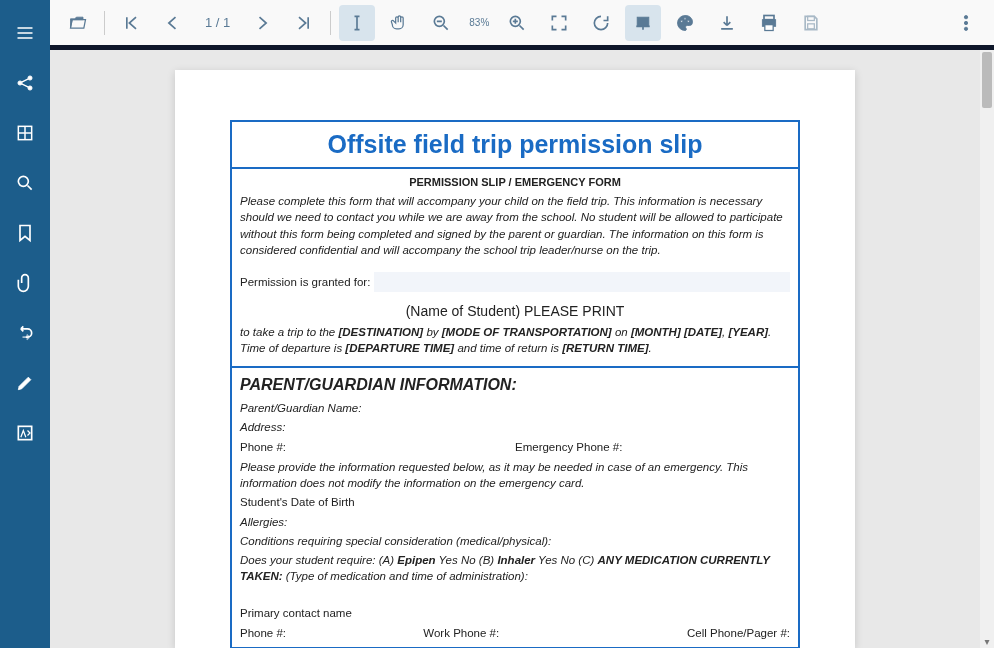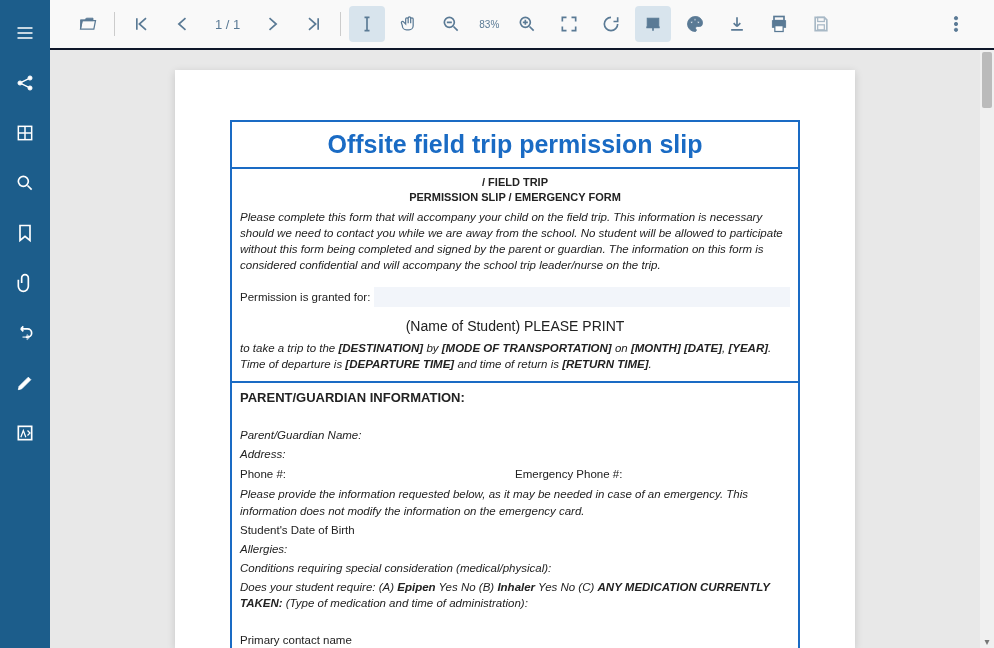--- a/index.html
+++ b/index.html
@@ -30,24 +30,24 @@
     }
     .sidebar-item svg { width: 20px; height: 20px; fill: white; stroke: white; }
     .main {
       flex: 1;
       display: flex;
       flex-direction: column;
     }
     .toolbar {
       height: 50px;
       background: #f9f9f9;
-      border-bottom: 2px solid #0f172a;
+      border-bottom: 5px solid #0f172a;
       display: flex;
       align-items: center;
-      padding: 0 20px;
+      padding: 0 10px;
       gap: 6px;
     }
     .tool-btn {
       width: 36px;
       height: 36px;
       display: flex;
       align-items: center;
       justify-content: center;
       cursor: pointer;
       color: #5a7a95;
@@ -134,21 +134,21 @@
     .para { margin: 3px 0; font-style: italic; }
     .perm-row { margin: 14px 0 2px; display: flex; align-items: center; gap: 4px; }
     .perm-input {
       flex: 1;
       height: 20px;
       background: #f2f5fa;
       border: none;
     }
     .hint { text-align: center; font-size: 14px; margin-top: 10px; }
     .bold { font-weight: bold; }
-    .section-head { font-weight: bold; font-size: 13px; margin-bottom: 20px; }
+    .section-head { font-weight: bold; font-size: 16px; margin-bottom: 4px; font-style: italic; }
     .field-row { display: flex; margin: 4px 0; }
     .field-row > span:first-child { flex: 1; }
     .field-row .col2 { flex: 1; }
     .three-col { display: flex; }
     .three-col > span { flex: 1; }
   </style>
 </head>
 <body>
 
 <div class="sidebar">
@@ -315,21 +315,20 @@
   <div class="viewer">
     <div class="scrollbar-track">
       <div class="scrollbar-thumb"></div>
       <div class="scrollbar-down">▾</div>
     </div>
     <div class="page">
       <div class="doc-border">
         <div class="doc-title">Offsite field trip permission slip</div>
         <div class="doc-section">
           <div class="header-lines">
-            <div>/  FIELD TRIP</div>
             <div>PERMISSION SLIP / EMERGENCY FORM</div>
           </div>
           <div class="para">Please complete this form that will accompany your child on the field trip. This information is necessary should we need to contact you while we are away from the school. No student will be allowed to participate without this form being completed and signed by the parent or guardian. The information on this form is considered confidential and will accompany the school trip leader/nurse on the trip.</div>
           <div class="perm-row">
             <span>Permission is granted for:</span>
             <div class="perm-input"></div>
           </div>
           <div class="hint">(Name of Student) PLEASE PRINT</div>
           <div class="para">
             <span>to take a trip to the </span><span class="bold">[DESTINATION]</span><span> by </span><span class="bold">[MODE OF TRANSPORTATION]</span><span> on </span><span class="bold">[MONTH] [DATE]</span><span>, </span><span class="bold">[YEAR]</span><span>. Time of departure is </span><span class="bold">[DEPARTURE TIME]</span><span> and time of return is </span><span class="bold">[RETURN TIME]</span><span>.</span>

